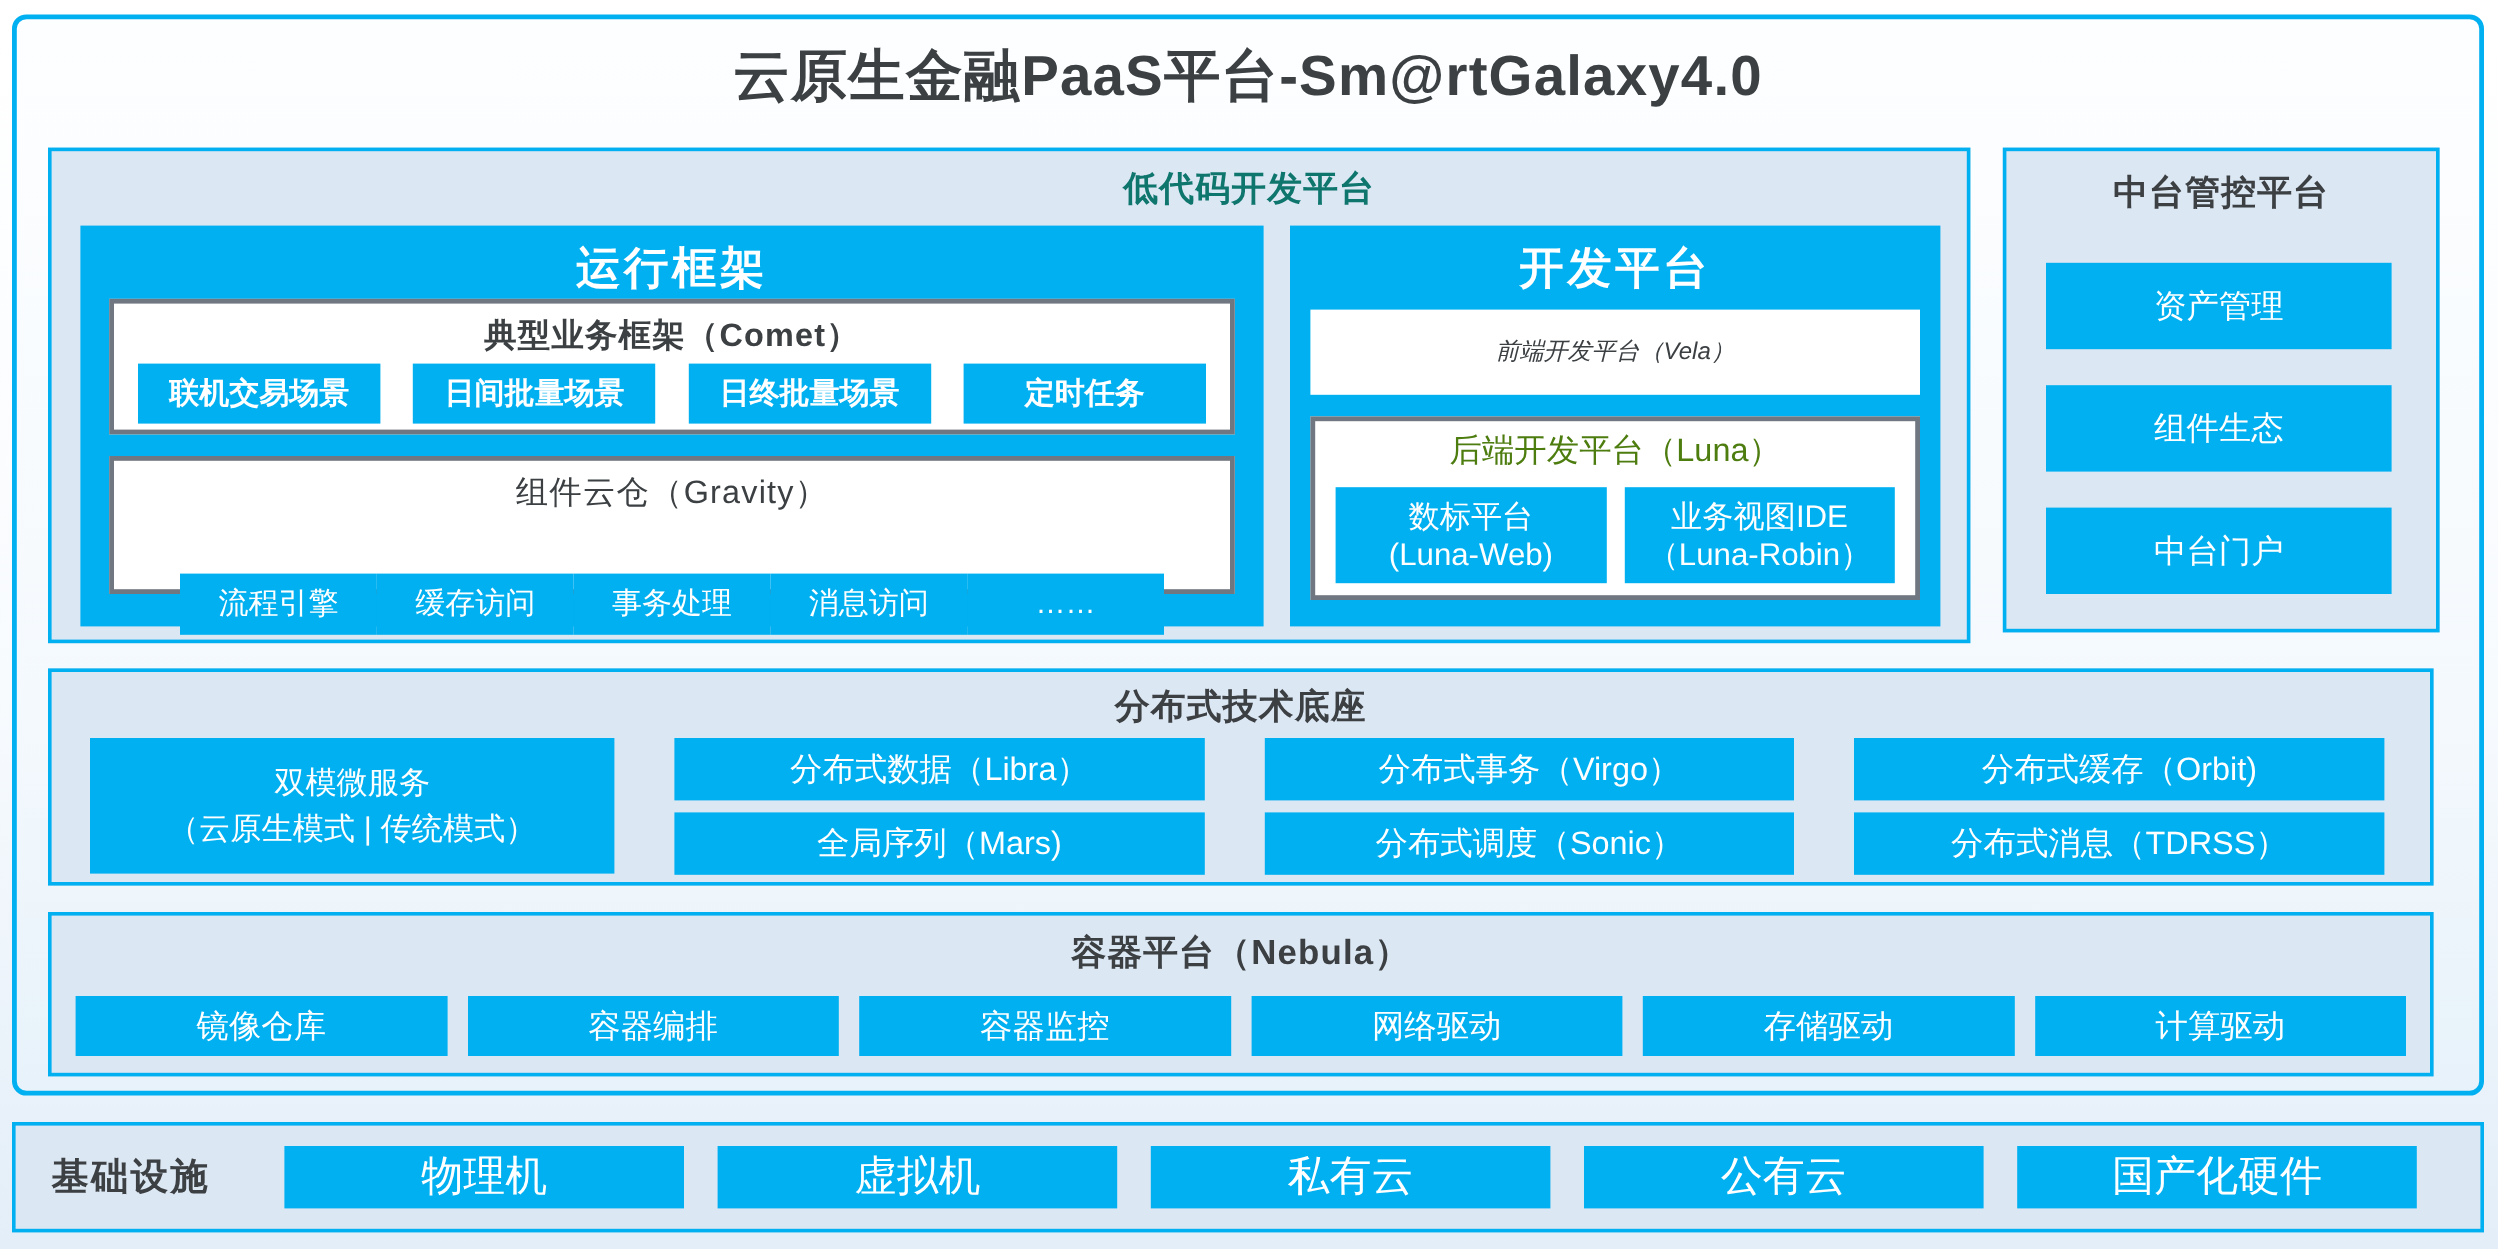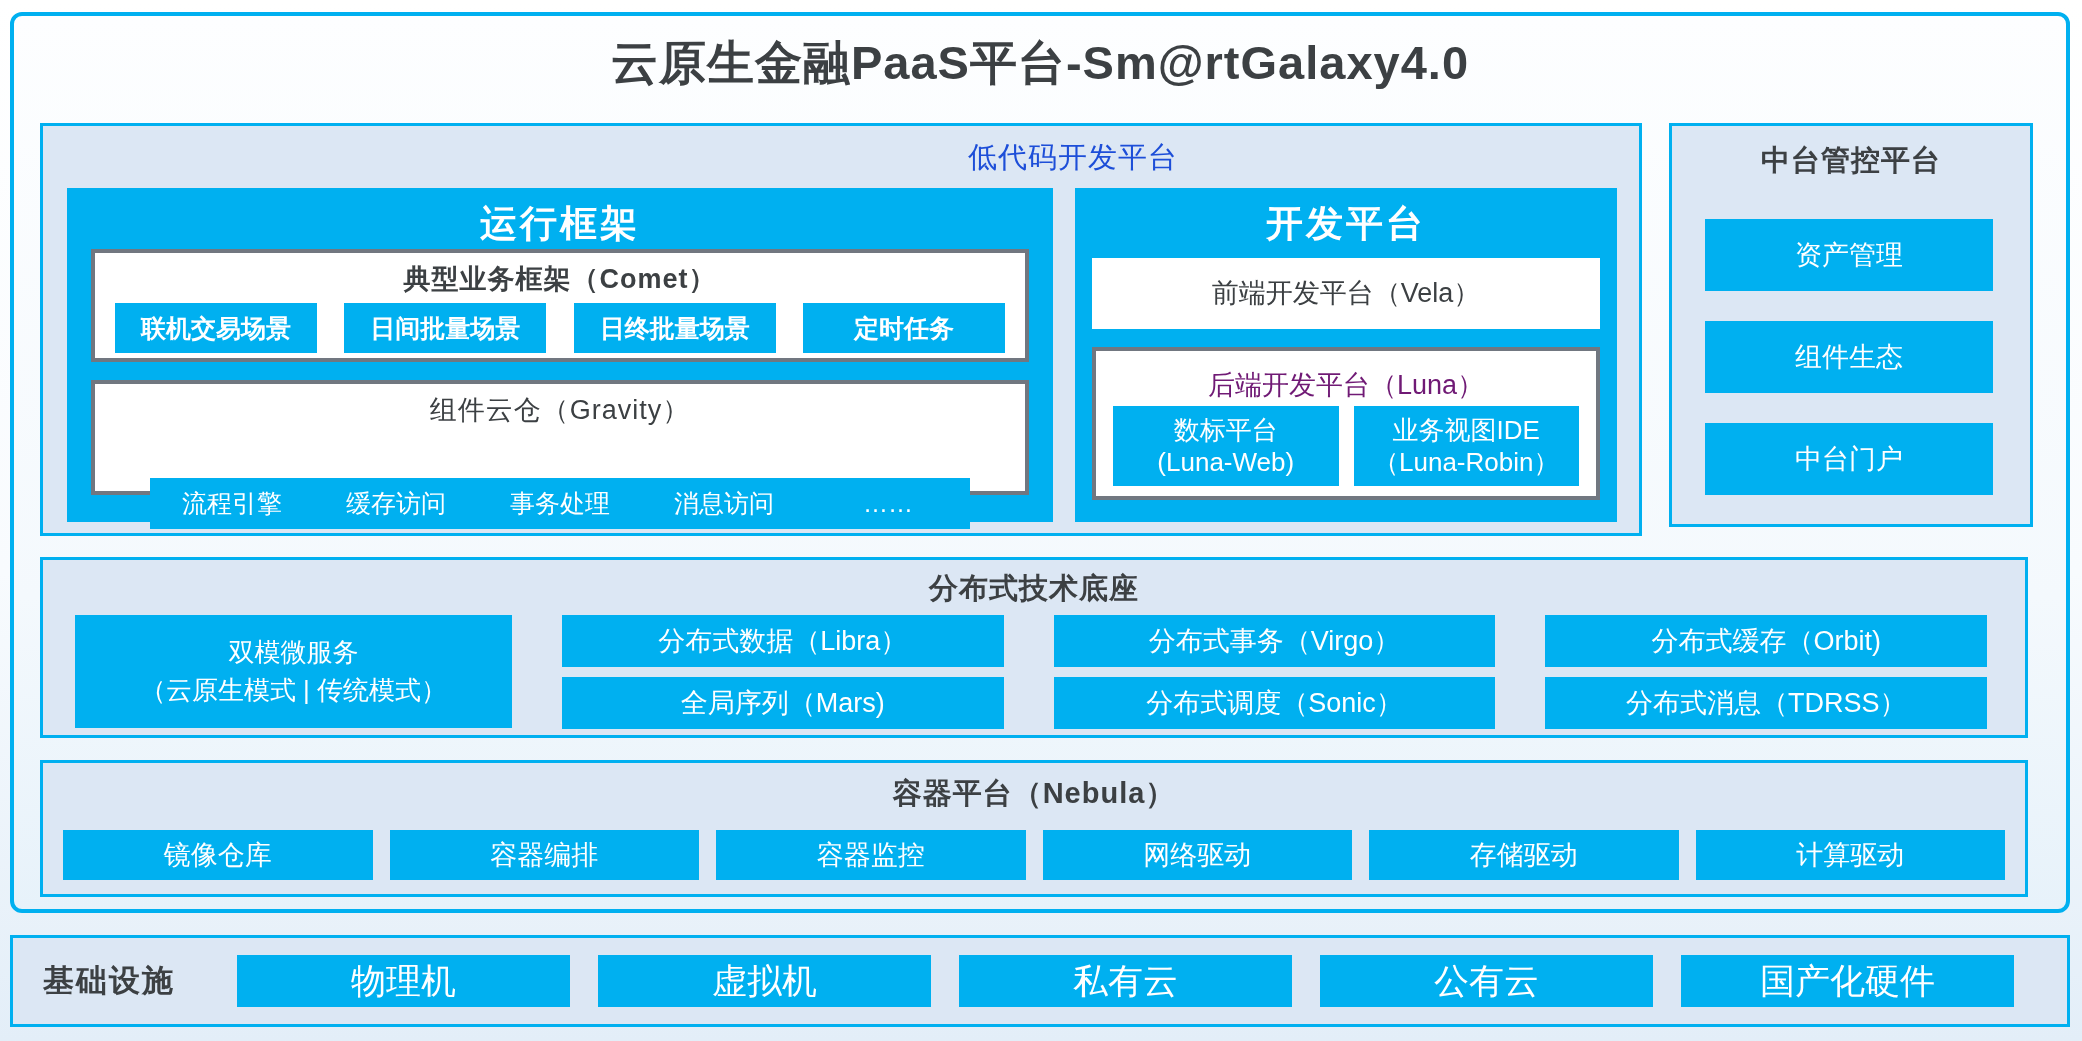--- a/index.html
+++ b/index.html
@@ -10,41 +10,41 @@
          border:4px solid #00b0f0;border-radius:12px;
          background:linear-gradient(180deg,#fdfeff 0%,#f4f9fd 65%,#e7f2fa 100%);}
   .main-title{position:absolute;top:16px;left:0;width:100%;text-align:center;
               font-size:47px;font-weight:bold;color:#3c4043;letter-spacing:1px;}
   .panel{position:absolute;background:#dce7f4;border:3px solid #00b0f0;box-sizing:border-box;}
   .panel-title{text-align:center;font-size:29px;font-weight:bold;color:#3c4043;letter-spacing:1px;}
 
   
   .lowcode{left:26px;top:107px;width:1602px;height:413px;}
   .lowcode-title{position:absolute;left:998px;top:12px;transform:translateX(-50%);white-space:nowrap;
-                 font-size:29px;font-weight:normal;color:#1d4ed8;letter-spacing:1px;margin-left:32px;}
+                 font-size:29px;font-weight:bold;color:#0f766e;letter-spacing:1px;}
   .cyan-panel{position:absolute;top:62px;height:334px;background:#00b0f0;}
   .runtime{left:24px;width:986px;}
   .dev{left:1032px;width:542px;}
   .cyan-title{text-align:center;color:#ffffff;font-weight:bold;font-size:37px;
               padding-top:11px;letter-spacing:3px;}
   .white-box{position:absolute;background:#ffffff;box-sizing:border-box;}
   .bordered{border:4px solid #717780;}
   .comet{left:24px;top:61px;width:938px;height:113px;font-weight:bold;}
   .gravity{left:24px;top:192px;width:938px;height:115px;}
   .white-box-title{text-align:center;font-size:27px;color:#3c4043;margin-top:8px;letter-spacing:1px;}
   .btn{background:#00b0f0;color:#ffffff;text-align:center;}
   .comet-row{position:absolute;left:20px;right:20px;top:50px;display:flex;justify-content:space-between;}
   .comet-row .btn{width:202px;height:50px;line-height:50px;font-size:25px;}
   .gravity-row{position:absolute;left:24px;right:24px;top:47px;display:flex;justify-content:center;margin-top:47px;}
   .gravity-row .btn{width:164px;height:51px;line-height:51px;font-size:25px;}
 
   .vela{left:17px;top:70px;width:508px;height:71px;line-height:71px;text-align:center;
-        font-size:27px;color:#3c4043;}
+        font-size:20px;color:#3c4043;font-style:italic;}
   .luna{left:17px;top:159px;width:508px;height:153px;}
-  .luna-title{text-align:center;font-size:27px;color:#701a75;margin-top:16px;}
+  .luna-title{text-align:center;font-size:27px;color:#4d7c0f;margin-top:6px;}
   .luna-row{position:absolute;left:17px;right:17px;top:55px;display:flex;gap:15px;}
   .luna-row .btn{flex:1;height:80px;display:flex;flex-direction:column;justify-content:center;
                  font-size:26px;line-height:1.25;}
 
   
   .mgmt{left:1655px;top:107px;width:364px;height:404px;}
   .mgmt-title{margin-top:15px;}
   .mgmt-col{position:absolute;left:33px;top:93px;width:288px;display:flex;flex-direction:column;gap:30px;}
   .mgmt-col .btn{height:72px;line-height:72px;font-size:27px;}
 

